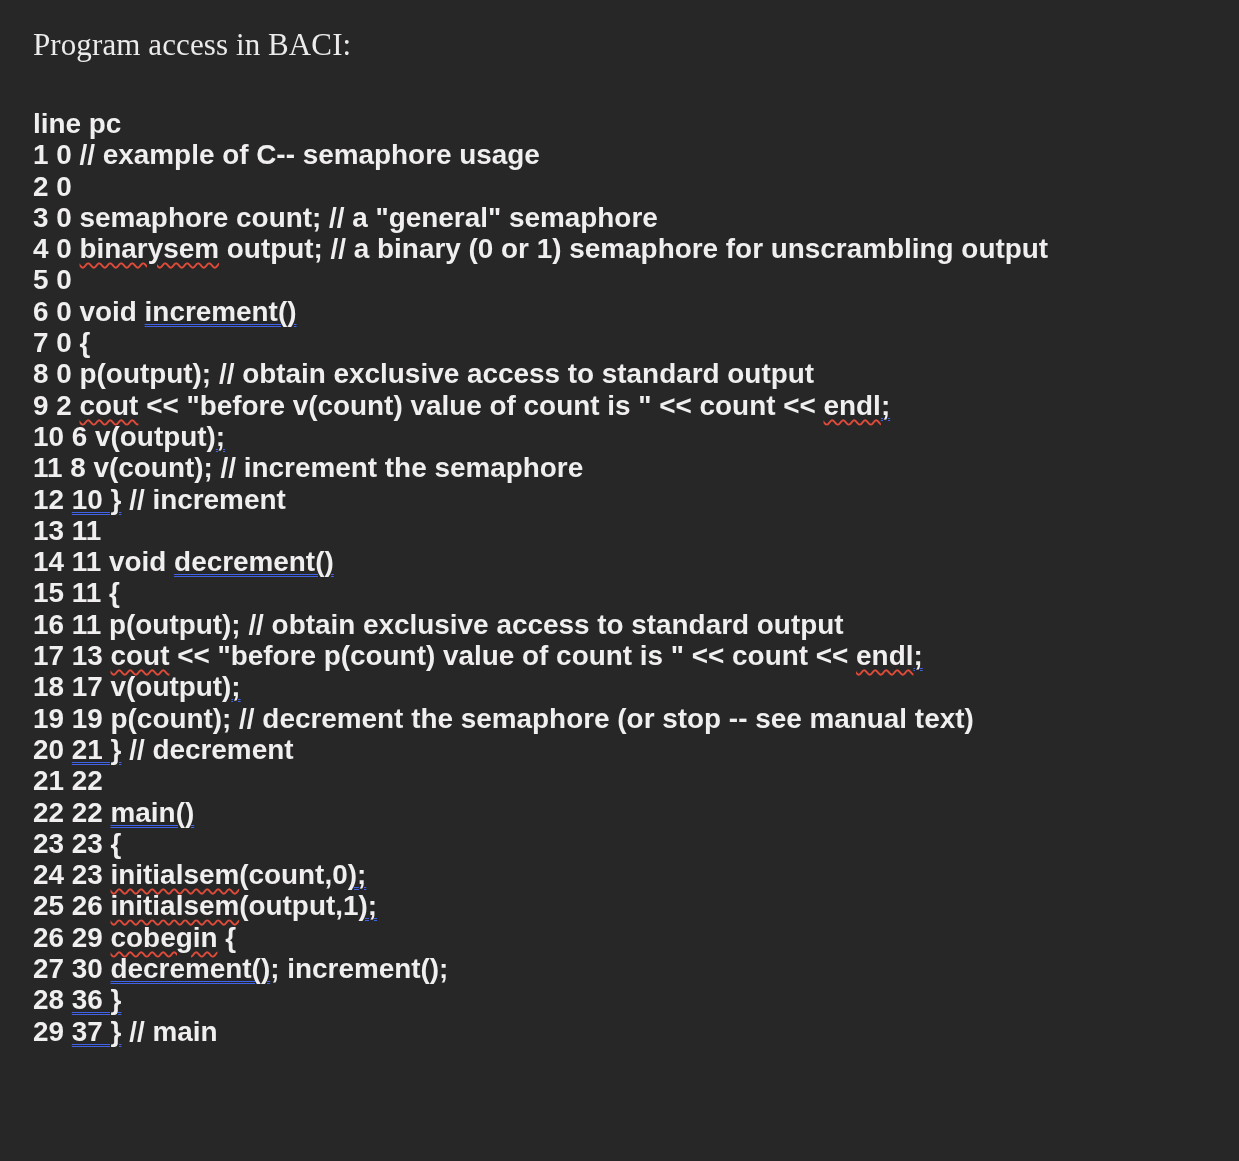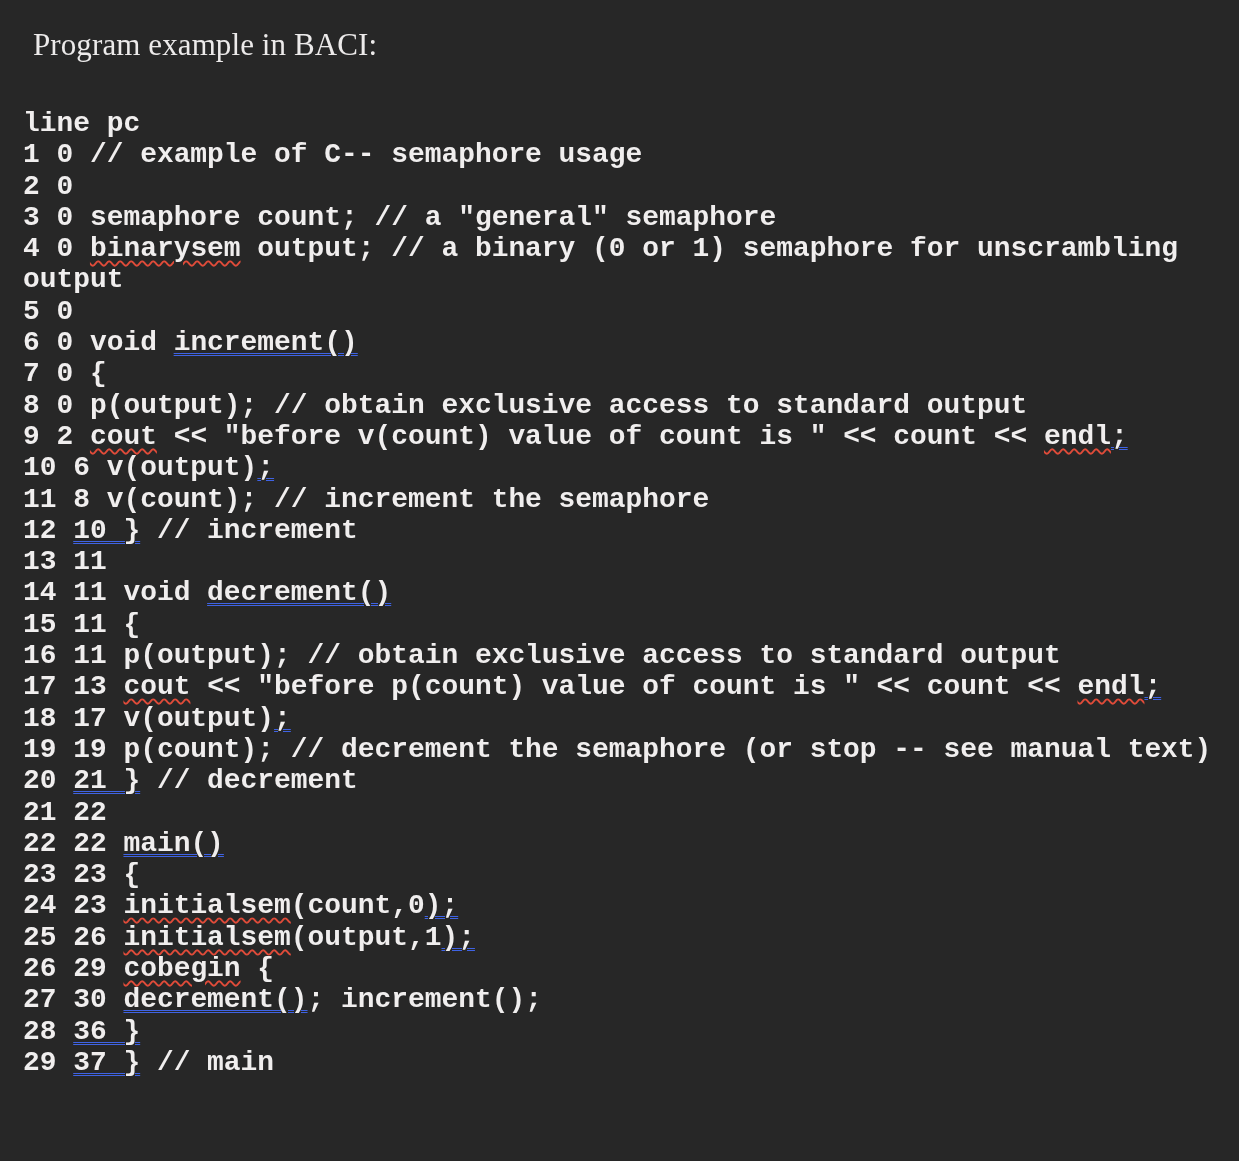--- a/index.html
+++ b/index.html
@@ -31,24 +31,24 @@
     font-family: "Liberation Serif", "DejaVu Serif", serif;
     font-size: 31px;
     line-height: 36px;
     color: #eceaea;
     letter-spacing: 0.1px;
     white-space: pre;
   }
 
   #listing {
     position: absolute;
-    left: 23px;
+    left: 33px;
     top: 108px;
     width: 1200px;
-    font-family: Liberation Mono, monospace;
+    font-family: Liberation Sans, sans-serif;
     font-weight: bold;
     font-size: 27.9px;
     line-height: 31.3px;
     color: #f0eeee;
     white-space: pre-wrap;
     word-break: break-word;
     letter-spacing: 0px;
   }
 
   .line {
@@ -75,17 +75,17 @@
     text-decoration-thickness: 1.4px;
     text-underline-offset: 3px;
     -webkit-text-decoration: underline double #3f63e4;
   }
 </style>
 </head>
 <body>
 
 <div id="page">
 
-  <div id="heading">Program example in BACI:</div>
+  <div id="heading">Program access in BACI:</div>
 
   <div id="listing"><div class="line"><span>line pc</span></div><div class="line"><span>1 0 // example of C-- semaphore usage</span></div><div class="line"><span>2 0</span></div><div class="line"><span>3 0 semaphore count; // a "general" semaphore</span></div><div class="line"><span>4 0 </span><span class="sp">binarysem</span><span> output; // a binary (0 or 1) semaphore for unscrambling output</span></div><div class="line"><span>5 0</span></div><div class="line"><span>6 0 void </span><span class="gr">increment()</span></div><div class="line"><span>7 0 {</span></div><div class="line"><span>8 0 p(output); // obtain exclusive access to standard output</span></div><div class="line"><span>9 2 </span><span class="sp">cout</span><span> &lt;&lt; "before v(count) value of count is " &lt;&lt; count &lt;&lt; </span><span class="sp">endl</span><span class="gr">;</span></div><div class="line"><span>10 6 v(output)</span><span class="gr">;</span></div><div class="line"><span>11 8 v(count); // increment the semaphore</span></div><div class="line"><span>12 </span><span class="gr">10 }</span><span> // increment</span></div><div class="line"><span>13 11</span></div><div class="line"><span>14 11 void </span><span class="gr">decrement()</span></div><div class="line"><span>15 11 {</span></div><div class="line"><span>16 11 p(output); // obtain exclusive access to standard output</span></div><div class="line"><span>17 13 </span><span class="sp">cout</span><span> &lt;&lt; "before p(count) value of count is " &lt;&lt; count &lt;&lt; </span><span class="sp">endl</span><span class="gr">;</span></div><div class="line"><span>18 17 v(output)</span><span class="gr">;</span></div><div class="line"><span>19 19 p(count); // decrement the semaphore (or stop -- see manual text)</span></div><div class="line"><span>20 </span><span class="gr">21 }</span><span> // decrement</span></div><div class="line"><span>21 22</span></div><div class="line"><span>22 22 </span><span class="gr">main()</span></div><div class="line"><span>23 23 {</span></div><div class="line"><span>24 23 </span><span class="sp">initialsem</span><span>(count,0</span><span class="gr">);</span></div><div class="line"><span>25 26 </span><span class="sp">initialsem</span><span>(output,1</span><span class="gr">);</span></div><div class="line"><span>26 29 </span><span class="sp">cobegin</span><span> {</span></div><div class="line"><span>27 30 </span><span class="gr">decrement()</span><span>; increment();</span></div><div class="line"><span>28 </span><span class="gr">36 }</span></div><div class="line"><span>29 </span><span class="gr">37 }</span><span> // main</span></div></div>
 
 </div>
 
 </body></html>

